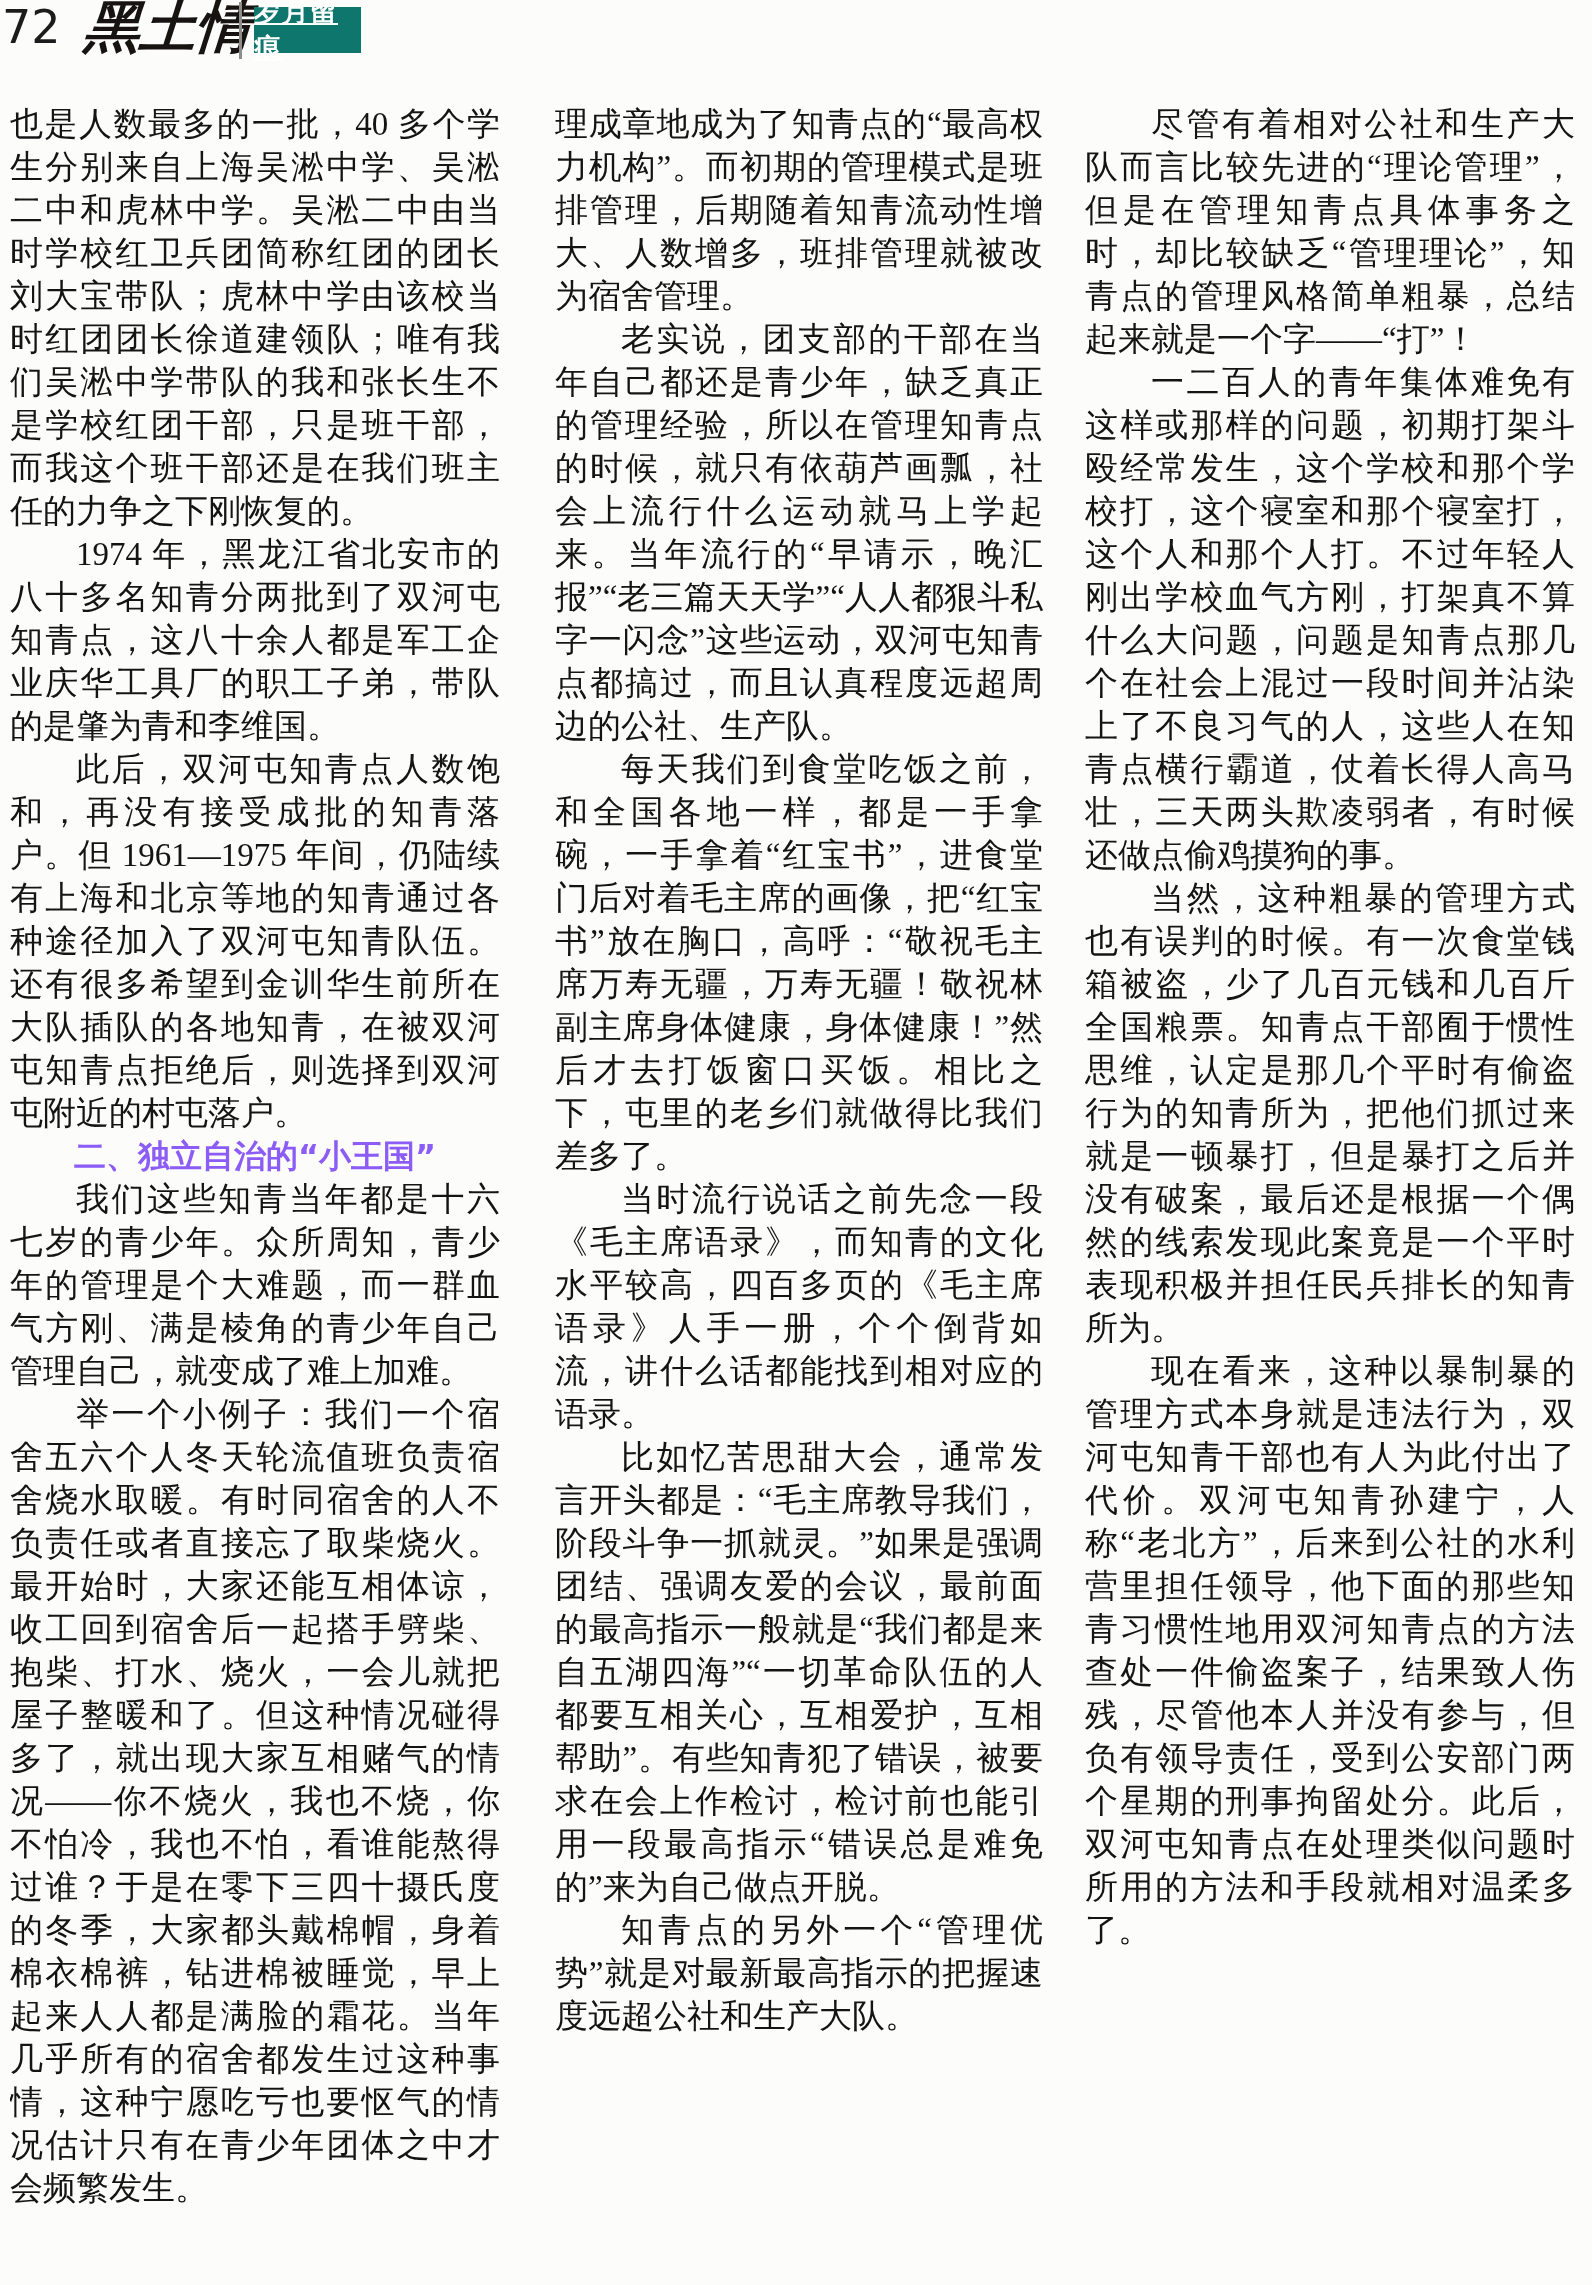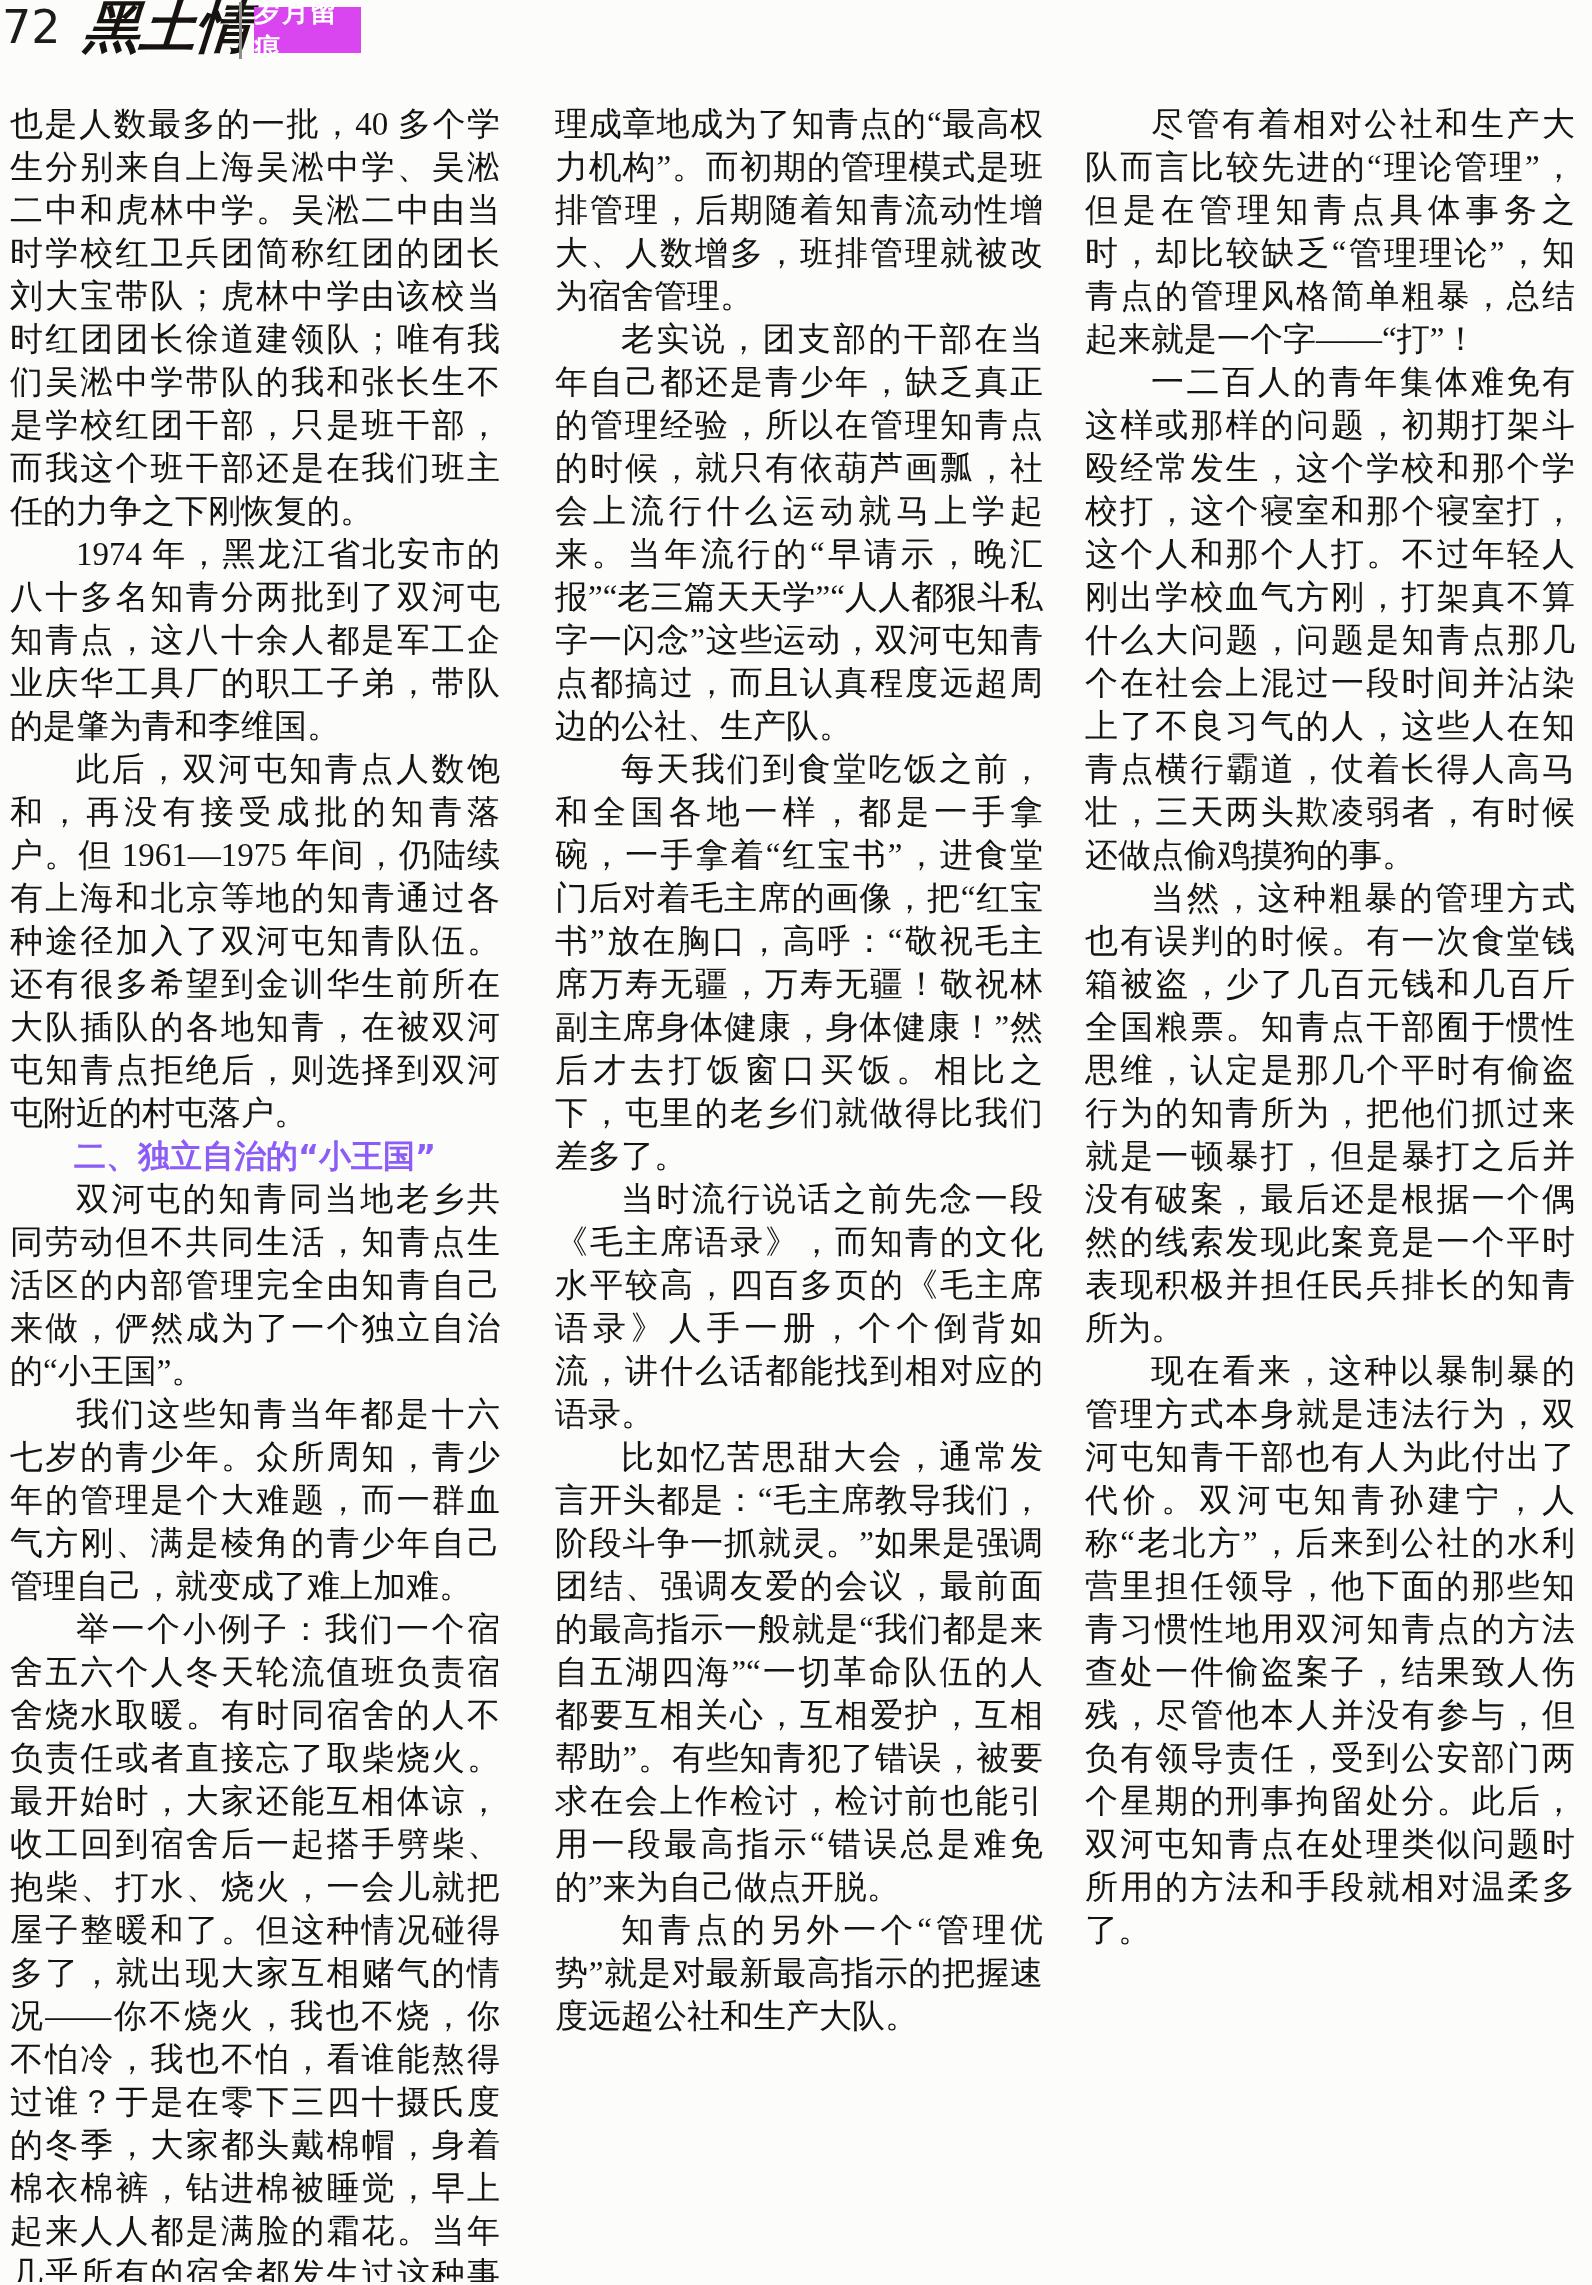--- a/index.html
+++ b/index.html
@@ -91,28 +91,27 @@
     font-family: "DejaVu Sans", "Liberation Sans", sans-serif;
     color: #8b5cf6;
   }
 </style>
 </head>
 <body style="background: rgb(252, 252, 250); color: rgb(20, 20, 20);">
 
 <div class="page-number">72</div>
 <div class="magazine-logo">黑土情</div>
 <div class="header-divider"></div>
-<div class="section-badge" style="background: #d946ef; color: rgb(255, 255, 255);">岁月留痕</div>
+<div class="section-badge" style="background: #0f766e; color: rgb(255, 255, 255); text-decoration: underline;">岁月留痕</div>
 
 <div class="column" id="col1">
     <p class="paragraph">也是人数最多的一批，40 多个学生分别来自上海吴淞中学、吴淞二中和虎林中学。吴淞二中由当时学校红卫兵团简称红团的团长刘大宝带队；虎林中学由该校当时红团团长徐道建领队；唯有我们吴淞中学带队的我和张长生不是学校红团干部，只是班干部，而我这个班干部还是在我们班主任的力争之下刚恢复的。</p>
     <p class="paragraph indent">1974 年，黑龙江省北安市的八十多名知青分两批到了双河屯知青点，这八十余人都是军工企业庆华工具厂的职工子弟，带队的是肇为青和李维国。</p>
     <p class="paragraph indent">此后，双河屯知青点人数饱和，再没有接受成批的知青落户。但 1961—1975 年间，仍陆续有上海和北京等地的知青通过各种途径加入了双河屯知青队伍。还有很多希望到金训华生前所在大队插队的各地知青，在被双河屯知青点拒绝后，则选择到双河屯附近的村屯落户。</p>
     <h3 class="heading">二、独立自治的“小王国”</h3>
-    <p class="paragraph indent">双河屯的知青同当地老乡共同劳动但不共同生活，知青点生活区的内部管理完全由知青自己来做，俨然成为了一个独立自治的“小王国”。</p>
     <p class="paragraph indent">我们这些知青当年都是十六七岁的青少年。众所周知，青少年的管理是个大难题，而一群血气方刚、满是棱角的青少年自己管理自己，就变成了难上加难。</p>
     <p class="paragraph indent">举一个小例子：我们一个宿舍五六个人冬天轮流值班负责宿舍烧水取暖。有时同宿舍的人不负责任或者直接忘了取柴烧火。最开始时，大家还能互相体谅，收工回到宿舍后一起搭手劈柴、抱柴、打水、烧火，一会儿就把屋子整暖和了。但这种情况碰得多了，就出现大家互相赌气的情况——你不烧火，我也不烧，你不怕冷，我也不怕，看谁能熬得过谁？于是在零下三四十摄氏度的冬季，大家都头戴棉帽，身着棉衣棉裤，钻进棉被睡觉，早上起来人人都是满脸的霜花。当年几乎所有的宿舍都发生过这种事情，这种宁愿吃亏也要怄气的情况估计只有在青少年团体之中才会频繁发生。</p>
   </div>
 <div class="column" id="col2">
     <p class="paragraph">理成章地成为了知青点的“最高权力机构”。而初期的管理模式是班排管理，后期随着知青流动性增大、人数增多，班排管理就被改为宿舍管理。</p>
     <p class="paragraph indent">老实说，团支部的干部在当年自己都还是青少年，缺乏真正的管理经验，所以在管理知青点的时候，就只有依葫芦画瓢，社会上流行什么运动就马上学起来。当年流行的“早请示，晚汇报”“老三篇天天学”“人人都狠斗私字一闪念”这些运动，双河屯知青点都搞过，而且认真程度远超周边的公社、生产队。</p>
     <p class="paragraph indent">每天我们到食堂吃饭之前，和全国各地一样，都是一手拿碗，一手拿着“红宝书”，进食堂门后对着毛主席的画像，把“红宝书”放在胸口，高呼：“敬祝毛主席万寿无疆，万寿无疆！敬祝林副主席身体健康，身体健康！”然后才去打饭窗口买饭。相比之下，屯里的老乡们就做得比我们差多了。</p>
     <p class="paragraph indent">当时流行说话之前先念一段《毛主席语录》，而知青的文化水平较高，四百多页的《毛主席语录》人手一册，个个倒背如流，讲什么话都能找到相对应的语录。</p>
     <p class="paragraph indent">比如忆苦思甜大会，通常发言开头都是：“毛主席教导我们，阶段斗争一抓就灵。”如果是强调团结、强调友爱的会议，最前面的最高指示一般就是“我们都是来自五湖四海”“一切革命队伍的人都要互相关心，互相爱护，互相帮助”。有些知青犯了错误，被要求在会上作检讨，检讨前也能引用一段最高指示“错误总是难免的”来为自己做点开脱。</p>
     <p class="paragraph indent">知青点的另外一个“管理优势”就是对最新最高指示的把握速度远超公社和生产大队。</p>

